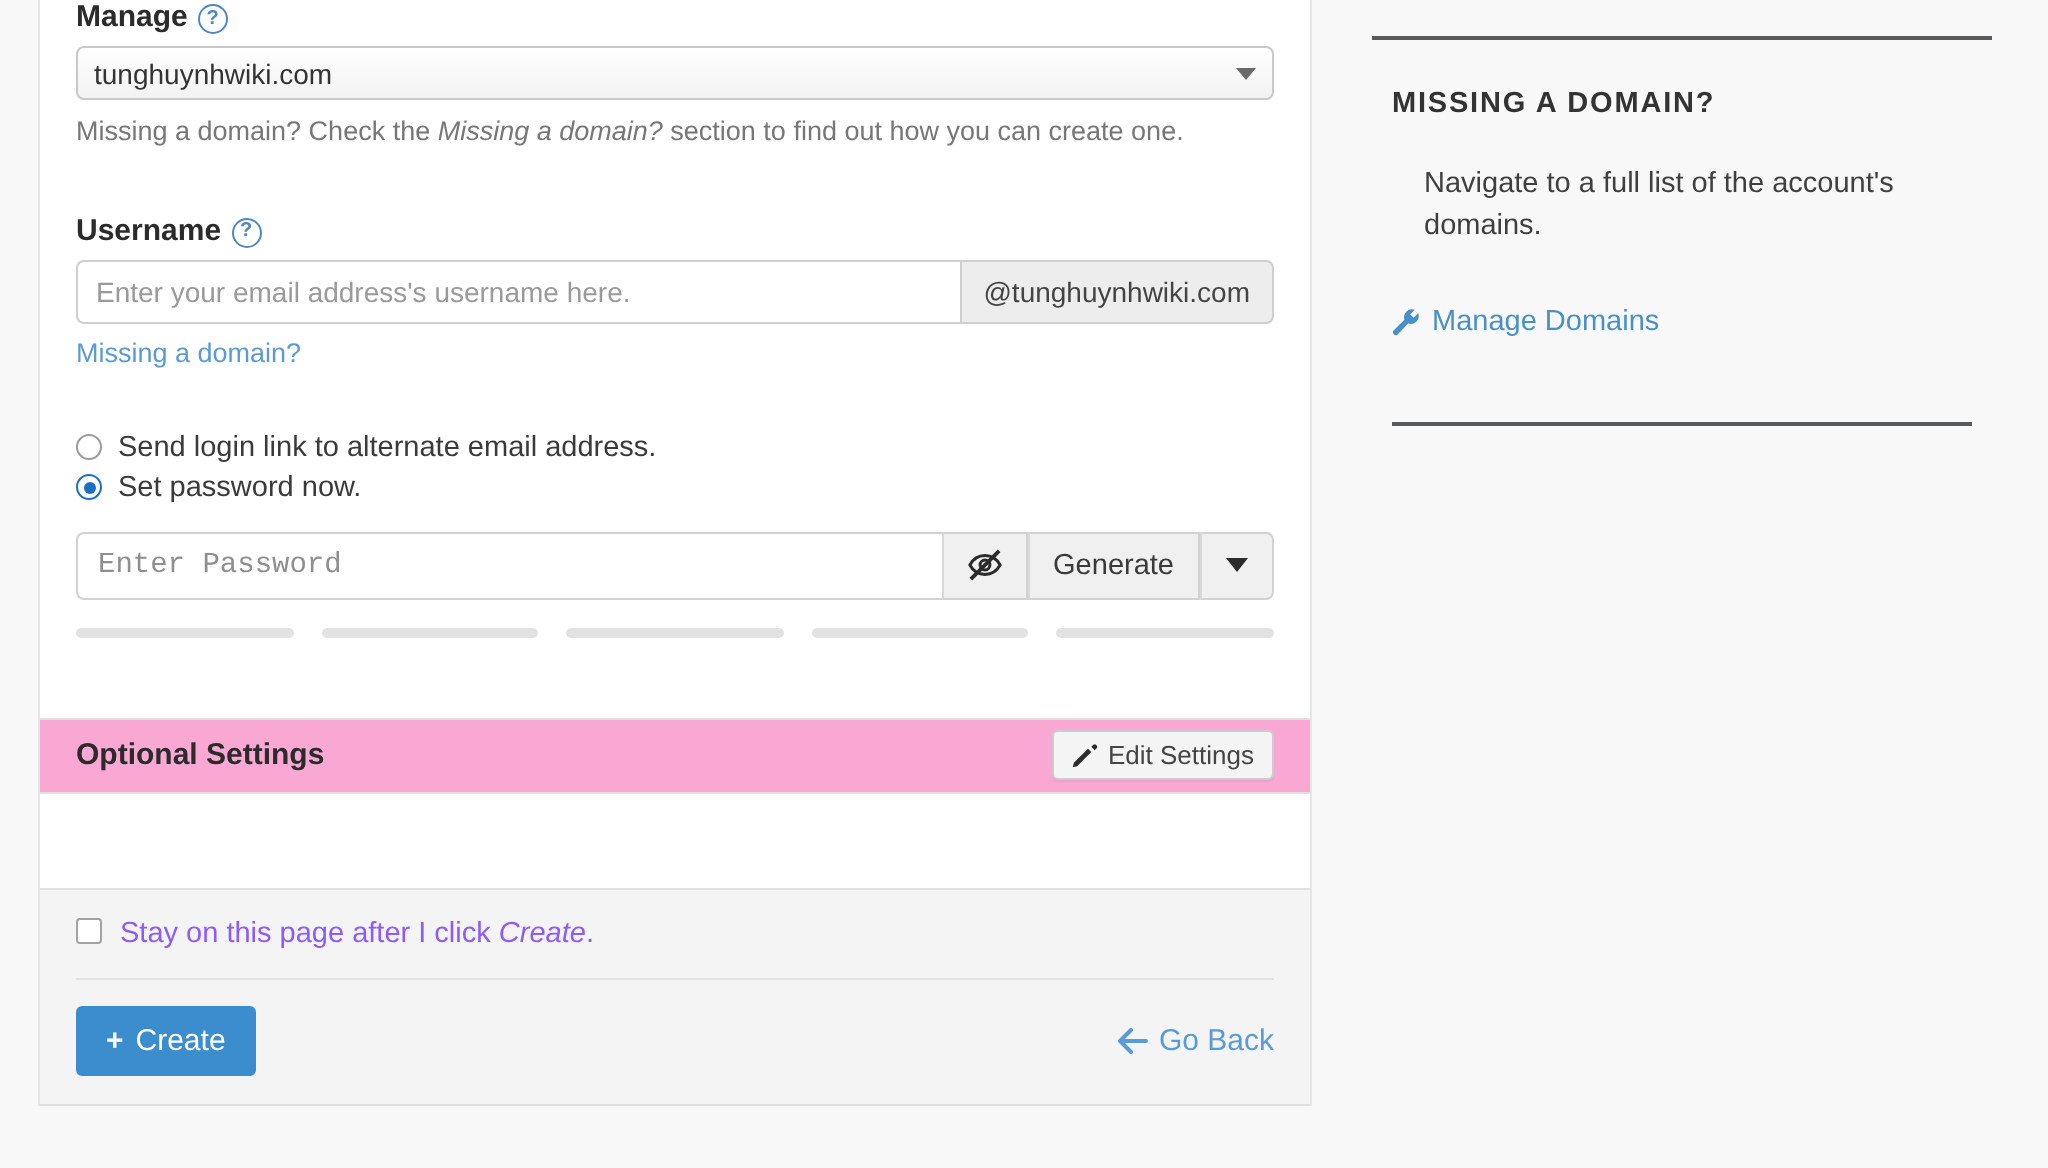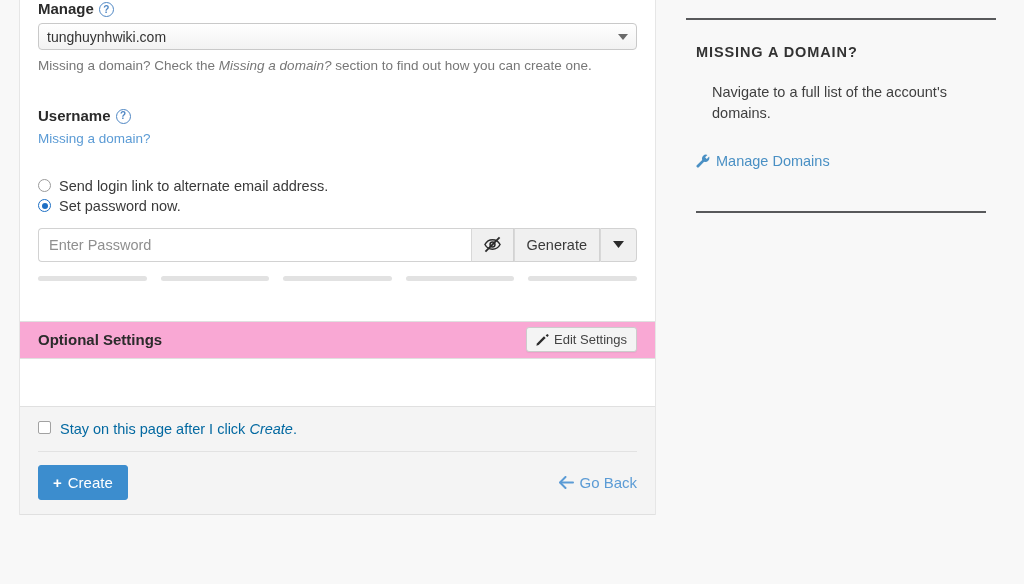--- a/index.html
+++ b/index.html
@@ -153,21 +153,21 @@
     border-radius: 50%;
     background: #1d6fc4;
   }
 
   
   .pw-row { display: flex; width: 599px; height: 34px; margin-top: 14px; }
   .pw-input {
     flex: 1;
     height: 34px;
     padding: 0 10px;
-    font-family: Liberation Sans, sans-serif;
+    font-family: Liberation Mono, monospace;
     font-size: 14.5px;
     color: #333;
     border: 1px solid #d2d2d2;
     border-right: none;
     border-radius: 4px 0 0 4px;
     background: #fff;
     outline: none;
   }
   .pw-input::placeholder { color: #8f8f8f; }
   .pw-btn {
@@ -231,21 +231,21 @@
   
   .footer {
     background: #f4f4f4;
     border-bottom: 1px solid #e0e0e0;
     padding: 14px 18px 0 18px;
   }
   .stay-row {
     display: flex;
     gap: 9px;
     font-size: 14.5px;
-    color: #0369a1;
+    color: #8b5cf6;
     padding-bottom: 14px;
   }
   .checkbox {
     width: 13px; height: 13px;
     border: 1px solid #a2a2a2;
     background: #fff;
     border-radius: 2px;
     flex: none;
     cursor: pointer;
   }
@@ -343,20 +343,24 @@
         </div>
         <p class="help-text"><span>Missing a domain? Check the </span><i>Missing a domain?</i><span> section to find out how you can create one.</span></p>
       </div>
 
       <div class="spacer-lg"></div>
 
       <div class="field-group">
         <div class="field-label">
           <span>Username</span>
           <span class="help-icon">?</span>
+        </div>
+        <div class="input-group">
+          <input type="text" placeholder="Enter your email address's username here." style="">
+          <span class="input-addon">@tunghuynhwiki.com</span>
         </div>
         <div class="link-row">
           <a class="link">Missing a domain?</a>
         </div>
       </div>
 
       <div class="spacer-lg"></div>
 
       <div class="field-group">
 

